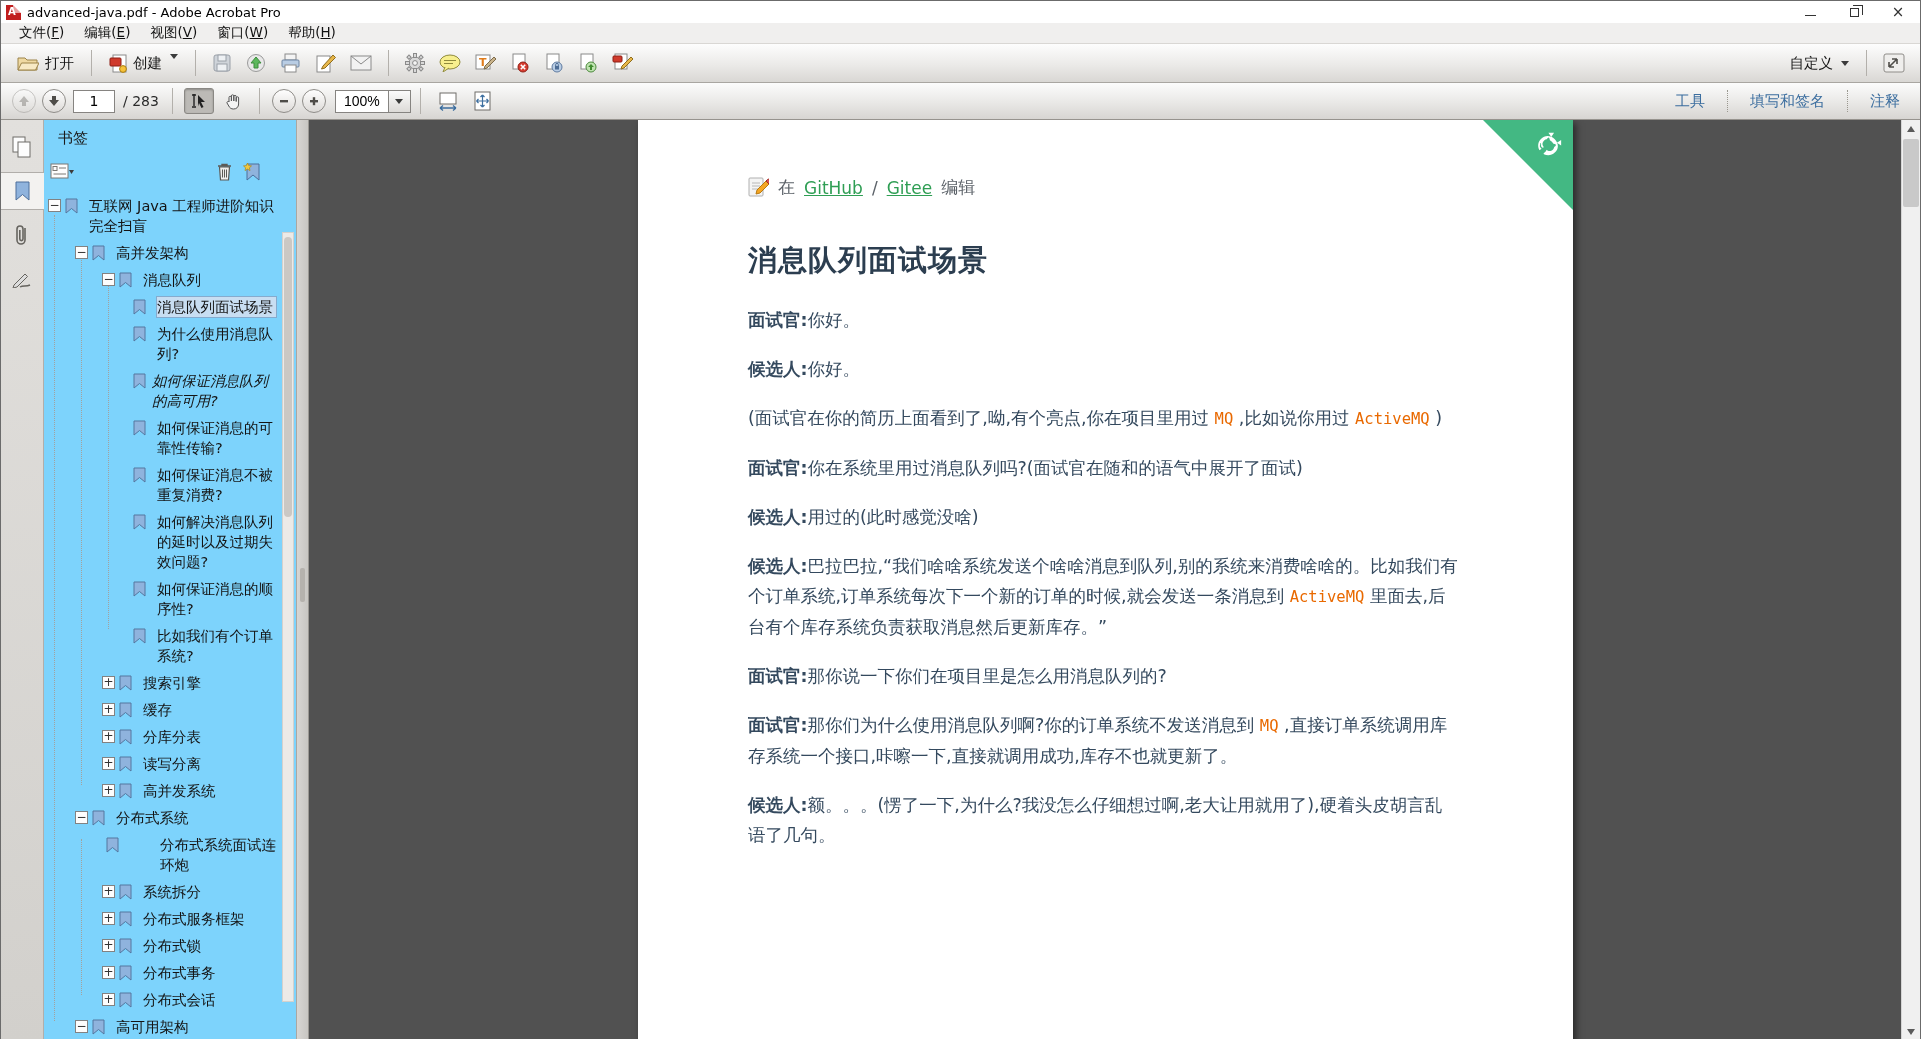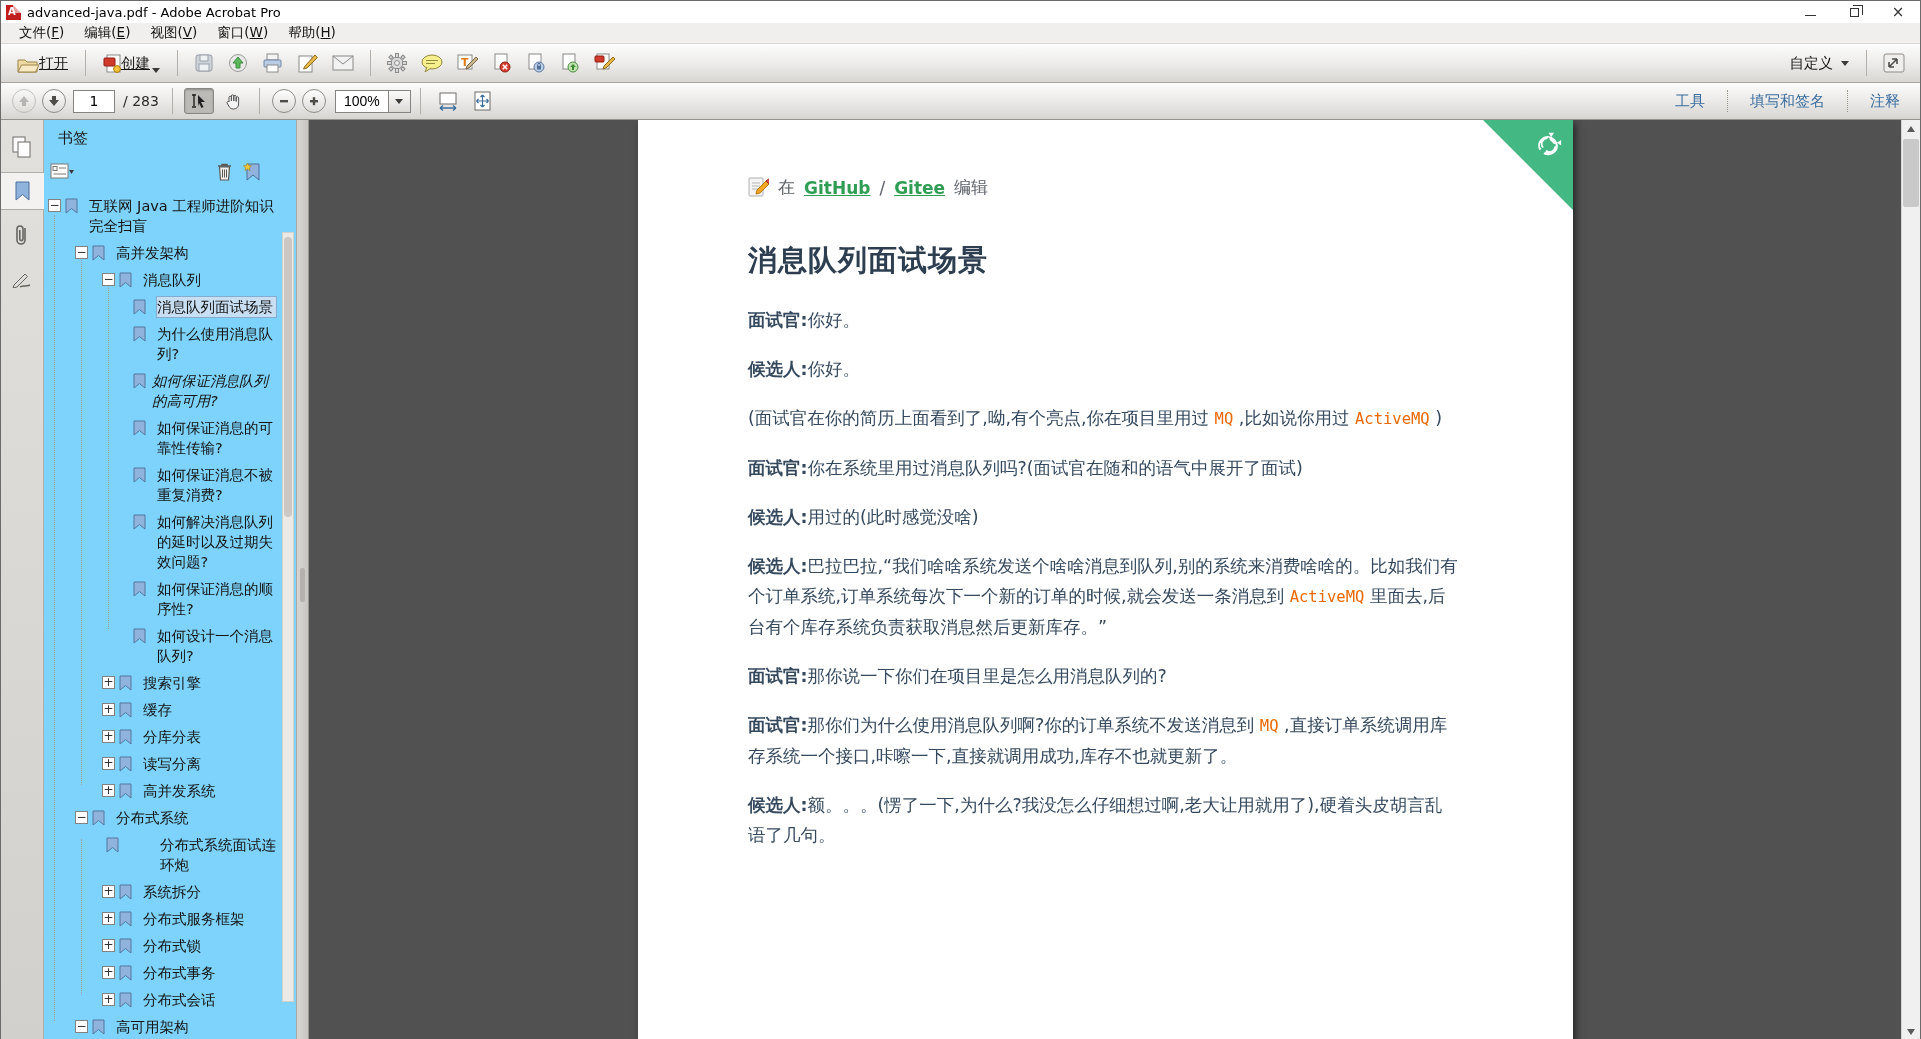--- a/index.html
+++ b/index.html
@@ -20,21 +20,21 @@
 
   
   .menubar { height:21px; background:#f0efee; border-bottom:1px solid #d9d7d4; display:flex; align-items:center; padding-left:8px; font-size:13.5px; color:#111; }
   .menu-item { padding:2px 10px; }
   .menu-item u { text-decoration:underline; }
 
   
   .toolbar1 { height:39px; background:linear-gradient(#fdfdfd,#ebeae8 55%,#d9d7d4); border-bottom:1px solid #a9a6a1; display:flex; align-items:center; padding:0 8px; }
   .toolbar2 { height:37px; background:linear-gradient(#fcfcfc,#e9e8e6 55%,#d7d5d2); border-bottom:1px solid #96938e; display:flex; align-items:center; padding:0 8px; }
   .tb-sep { width:1px; height:26px; background:#b3b0ab; margin:0 9px; flex:none; }
-  .tb-btn { display:flex; align-items:flex-end; padding:4px 8px; border-radius:3px; font-size:14.5px; color:#161616; flex:none;text-decoration:underline; }
+  .tb-btn { display:flex; align-items:flex-start; gap:6px; padding:4px 8px; border-radius:3px; font-size:14.5px; color:#161616; flex:none; }
   .tb-ibtn { padding:4px 7px; display:flex; align-items:center; flex:none; }
   .caret { width:0; height:0; border-left:4px solid transparent; border-right:4px solid transparent; border-top:5px solid #3b3b3b; margin-left:2px; }
   .spacer { flex:1; }
   .tb-right-label { font-size:14.5px; color:#161616; display:flex; align-items:center; gap:6px; padding:4px 8px; }
 
   .circ-btn { width:24px; height:24px; border-radius:50%; border:1px solid #8f8d89; background:linear-gradient(#fefefe,#dddbd8); display:flex; align-items:center; justify-content:center; margin:0 3px; flex:none; }
   .circ-btn svg { display:block; }
   .num-box { width:42px; height:23px; background:#fff; border:1px solid #868481; font-size:14px; text-align:center; color:#000; margin:0 4px; font-family:"DejaVu Sans",sans-serif; }
   .page-count { font-size:14px; color:#2b2b2b; margin:0 4px; }
   .tool-toggle { width:30px; height:26px; display:flex; align-items:center; justify-content:center; border-radius:3px; margin:0 2px; flex:none; }
@@ -69,21 +69,21 @@
   .splitter { width:12px; background:linear-gradient(90deg,#d8d6d3,#c8c6c2); border-right:1px solid #9b9893; flex:none; position:relative; }
   .split-grip { position:absolute; top:448px; left:3px; width:5px; height:34px; background:#b5b2ad; border-radius:2px; }
 
   .docarea { flex:1; position:relative; overflow:hidden; background:#515151; }
   .page { position:absolute; left:329px; top:0; width:935px; height:940px; background:#ffffff; box-shadow:3px 3px 7px rgba(0,0,0,.5); padding:56px 114px 0 110px; }
 
   .ribbon { position:absolute; top:0; right:0; width:0; height:0; border-top:90px solid #43b883; border-left:90px solid transparent; }
   .ribbon-cat { position:absolute; top:10px; right:9px; transform:rotate(45deg); }
 
   .edit-line { display:flex; align-items:center; gap:9px; font-size:17px; color:#5c6269; }
-  .edit-line a { color:#2f9e54; font-weight:bold; text-decoration:underline; }
+  .edit-line a { color:#2f9e54; font-weight:normal; text-decoration:underline; }
   .doc-h1 { margin-top:42px; font-size:29px; line-height:38px; font-weight:bold; color:#2c3e50; letter-spacing:1px; }
   .doc-body { margin-top:26px; }
   .doc-body p { font-size:17.5px; line-height:30px; color:#34495e; margin:19px 0; }
   .doc-body .b { font-weight:bold; }
   .doc-body .c { font-family:"DejaVu Sans Mono","Liberation Mono",monospace; color:#e96900; font-size:15.5px; }
 
   .vscroll { width:19px; background:#f0f0f0; border-left:1px solid #d5d5d5; flex:none; position:relative; }
   .vs-btn { position:absolute; left:0; width:18px; height:17px; display:flex; align-items:center; justify-content:center; }
   .vs-up { top:0; } .vs-down { bottom:0; }
   .tri-up { width:0;height:0;border-left:4px solid transparent;border-right:4px solid transparent;border-bottom:6px solid #5a5a5a; }
@@ -428,21 +428,21 @@
           <div class="tree-item" style="padding-left: 113px;">
             <span class="tree-ico" style="left: 88px;"><svg width="15" height="17">
                 <path d="M2 1 h11 v14 l-5.5 -4.5 L2 15 z" fill="#8fb3dd" stroke="#54779f"></path>
               </svg></span>
             <span class="tree-label">如何保证消息的顺序性?</span>
           </div>
           <div class="tree-item" style="padding-left: 113px;">
             <span class="tree-ico" style="left: 88px;"><svg width="15" height="17">
                 <path d="M2 1 h11 v14 l-5.5 -4.5 L2 15 z" fill="#8fb3dd" stroke="#54779f"></path>
               </svg></span>
-            <span class="tree-label">如何设计一个消息队列?</span>
+            <span class="tree-label">比如我们有个订单系统?</span>
           </div>
           <div class="tree-item" style="padding-left: 99px;">
             <span class="tree-exp" style="left: 58px;">+</span>
             <span class="tree-ico" style="left: 74px;"><svg width="15" height="17">
                 <path d="M2 1 h11 v14 l-5.5 -4.5 L2 15 z" fill="#8fb3dd" stroke="#54779f"></path>
               </svg></span>
             <span class="tree-label">搜索引擎</span>
           </div>
           <div class="tree-item" style="padding-left: 99px;">
             <span class="tree-exp" style="left: 58px;">+</span>

